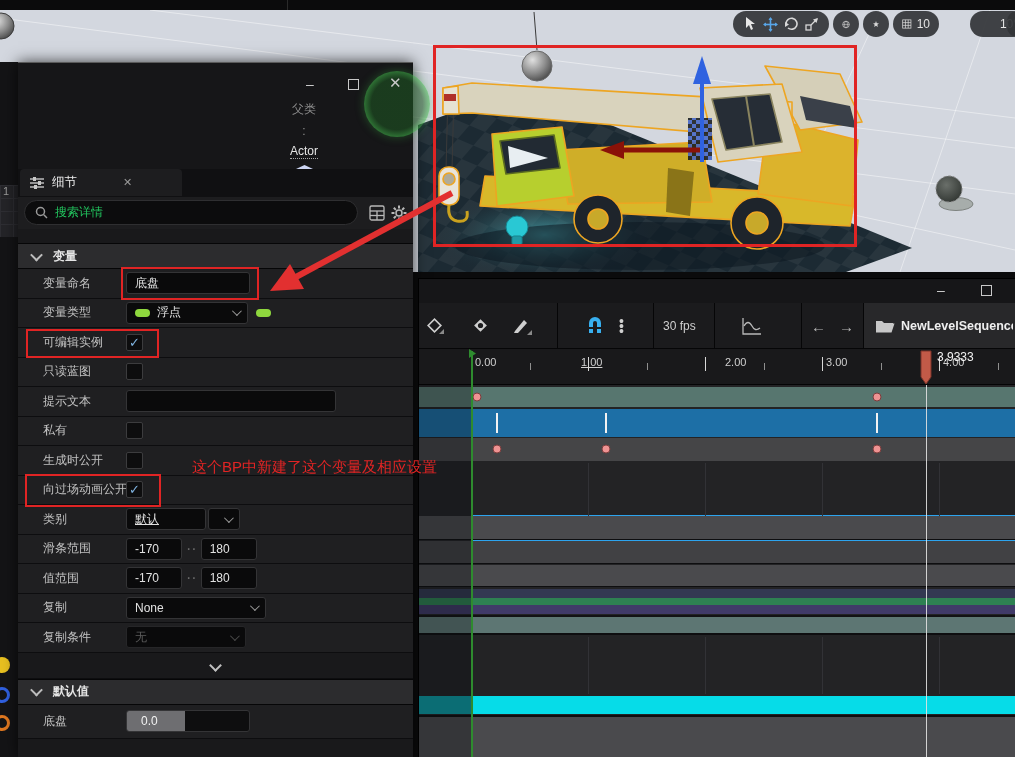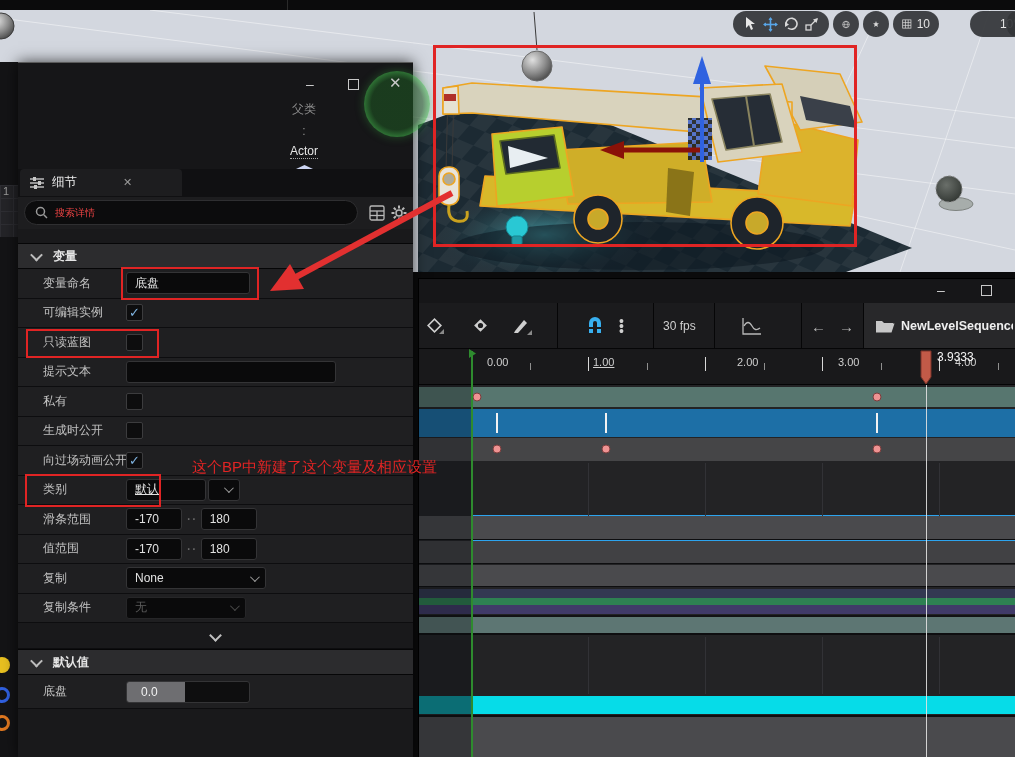--- a/index.html
+++ b/index.html
@@ -43,21 +43,21 @@
     border-left:1px solid #000;border-top:1px solid #000;}
   .seq-toolbar-sep{position:absolute;top:0;height:100%;width:1px;background:#060607;}
   .sicon{position:absolute;top:50%;transform:translateY(-50%);}
   .band{position:absolute;left:0;width:597px;}
   .kdot{position:absolute;width:9px;height:9px;border-radius:50%;
     background:#ef9393;border:1px solid #7c3d3d;transform:translate(-50%,-50%);}
   .ktick{position:absolute;width:2px;height:20px;background:#f2f2f2;transform:translateX(-50%);}
   .gridl{position:absolute;width:1px;background:#323236;}
   .rtickmaj{position:absolute;width:1px;height:14px;top:8px;background:#d8d8d8;}
   .rtickmin{position:absolute;width:1px;height:7px;top:14px;background:#8f8f8f;}
-  .rlab{position:absolute;top:7px;font-size:11px;color:#cfcfcf;margin-left:12px;}
+  .rlab{position:absolute;top:7px;font-size:11px;color:#cfcfcf;}
   
   .vicon{position:absolute;left:-6px;width:16px;height:16px;border-radius:50%;}
 </style>
 </head>
 <body>
 
 <div id="canvas">
 
   <svg class="abs" style="left:0;top:10px;" width="1015" height="262" viewBox="0 10 1015 262">
     <defs>
@@ -277,21 +277,21 @@
         <span style="margin-left:38px;color:#9a9a9a;font-size:11px;">✕</span>
       </div>
     </div>
 
     <div class="abs" style="left:0;top:134px;width:395px;height:32px;background:#1d1d1f;">
       <div class="search-pill">
         <svg width="13" height="13" viewBox="0 0 13 13">
           <circle cx="5.5" cy="5.5" r="4" fill="none" stroke="#9a9a9a" stroke-width="1.5"></circle>
           <line x1="8.8" y1="8.8" x2="12" y2="12" stroke="#9a9a9a" stroke-width="1.5"></line>
           </svg>
-        <span style="color:#ef4444;font-size:10px;">搜索详情</span>
+        <span style="color:#22c55e;font-size:12px;">搜索详情</span>
       </div>
       <svg class="abs" style="left:350px;top:7px;" width="18" height="18" viewBox="0 0 18 18">
         <g stroke="#b8b8b8" stroke-width="1.3" fill="none">
             <rect x="2" y="2" width="14" height="14" rx="1.5"></rect>
         <line x1="2" y1="7" x2="16" y2="7"></line>
             <line x1="2" y1="11.5" x2="16" y2="11.5"></line>
             <line x1="9" y1="7" x2="9" y2="16"></line>
           </g>
         </svg>
       <svg class="abs" style="left:372px;top:7px;" width="18" height="18" viewBox="0 0 18 18">
@@ -316,20 +316,31 @@
           <span>变量</span>
         </div>
         <div id="detail-rows" style="position:relative;">
           <div class="colline" style="left:100px;"></div>
           <div class="colline" style="left:327px;"></div>
           <div class="colline" style="left:375px;"></div>
         <div class="drow">
               <span class="dlabel">变量命名</span>
               <div class="dctl">
                 <div class="tbox" style="width: 124px;">底盘</div>
+              </div>
+            </div>
+            <div class="drow">
+              <span class="dlabel">变量类型</span>
+              <div class="dctl">
+                <div class="tbox" style="width: 122px; gap: 7px;">
+                  <div class="pill-float" style="background: rgb(143, 216, 62);"></div>
+                  <span>浮点</span>
+                  <div class="ddchev"></div>
+                </div>
+                <div class="pill-float" style="margin-left: 8px; background: rgb(143, 216, 62);"></div>
               </div>
             </div>
             <div class="drow">
               <span class="dlabel">可编辑实例</span>
               <div class="dctl">
                 <div class="cb">✓</div>
               </div>
             </div>
             <div class="drow">
               <span class="dlabel">只读蓝图</span>

